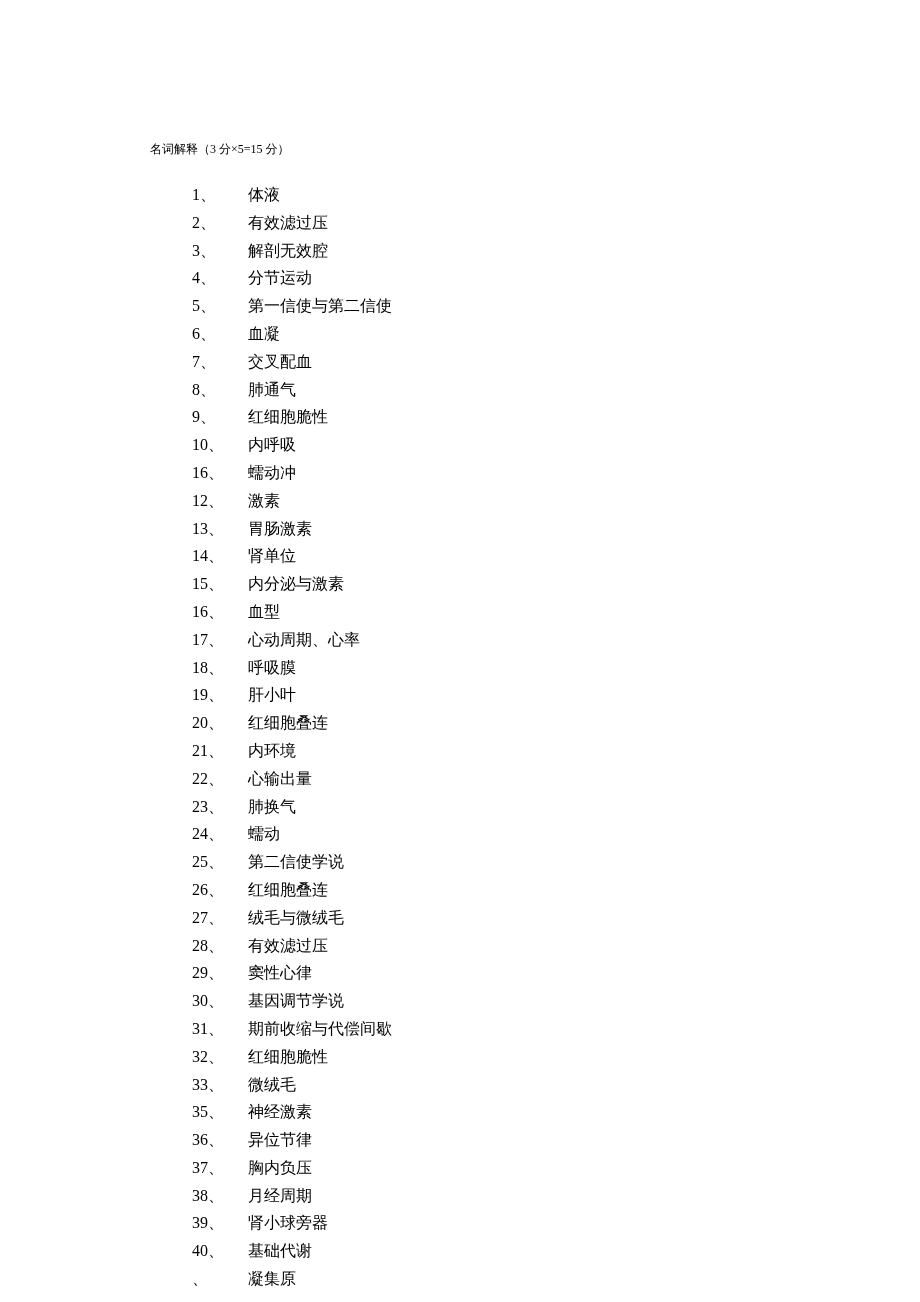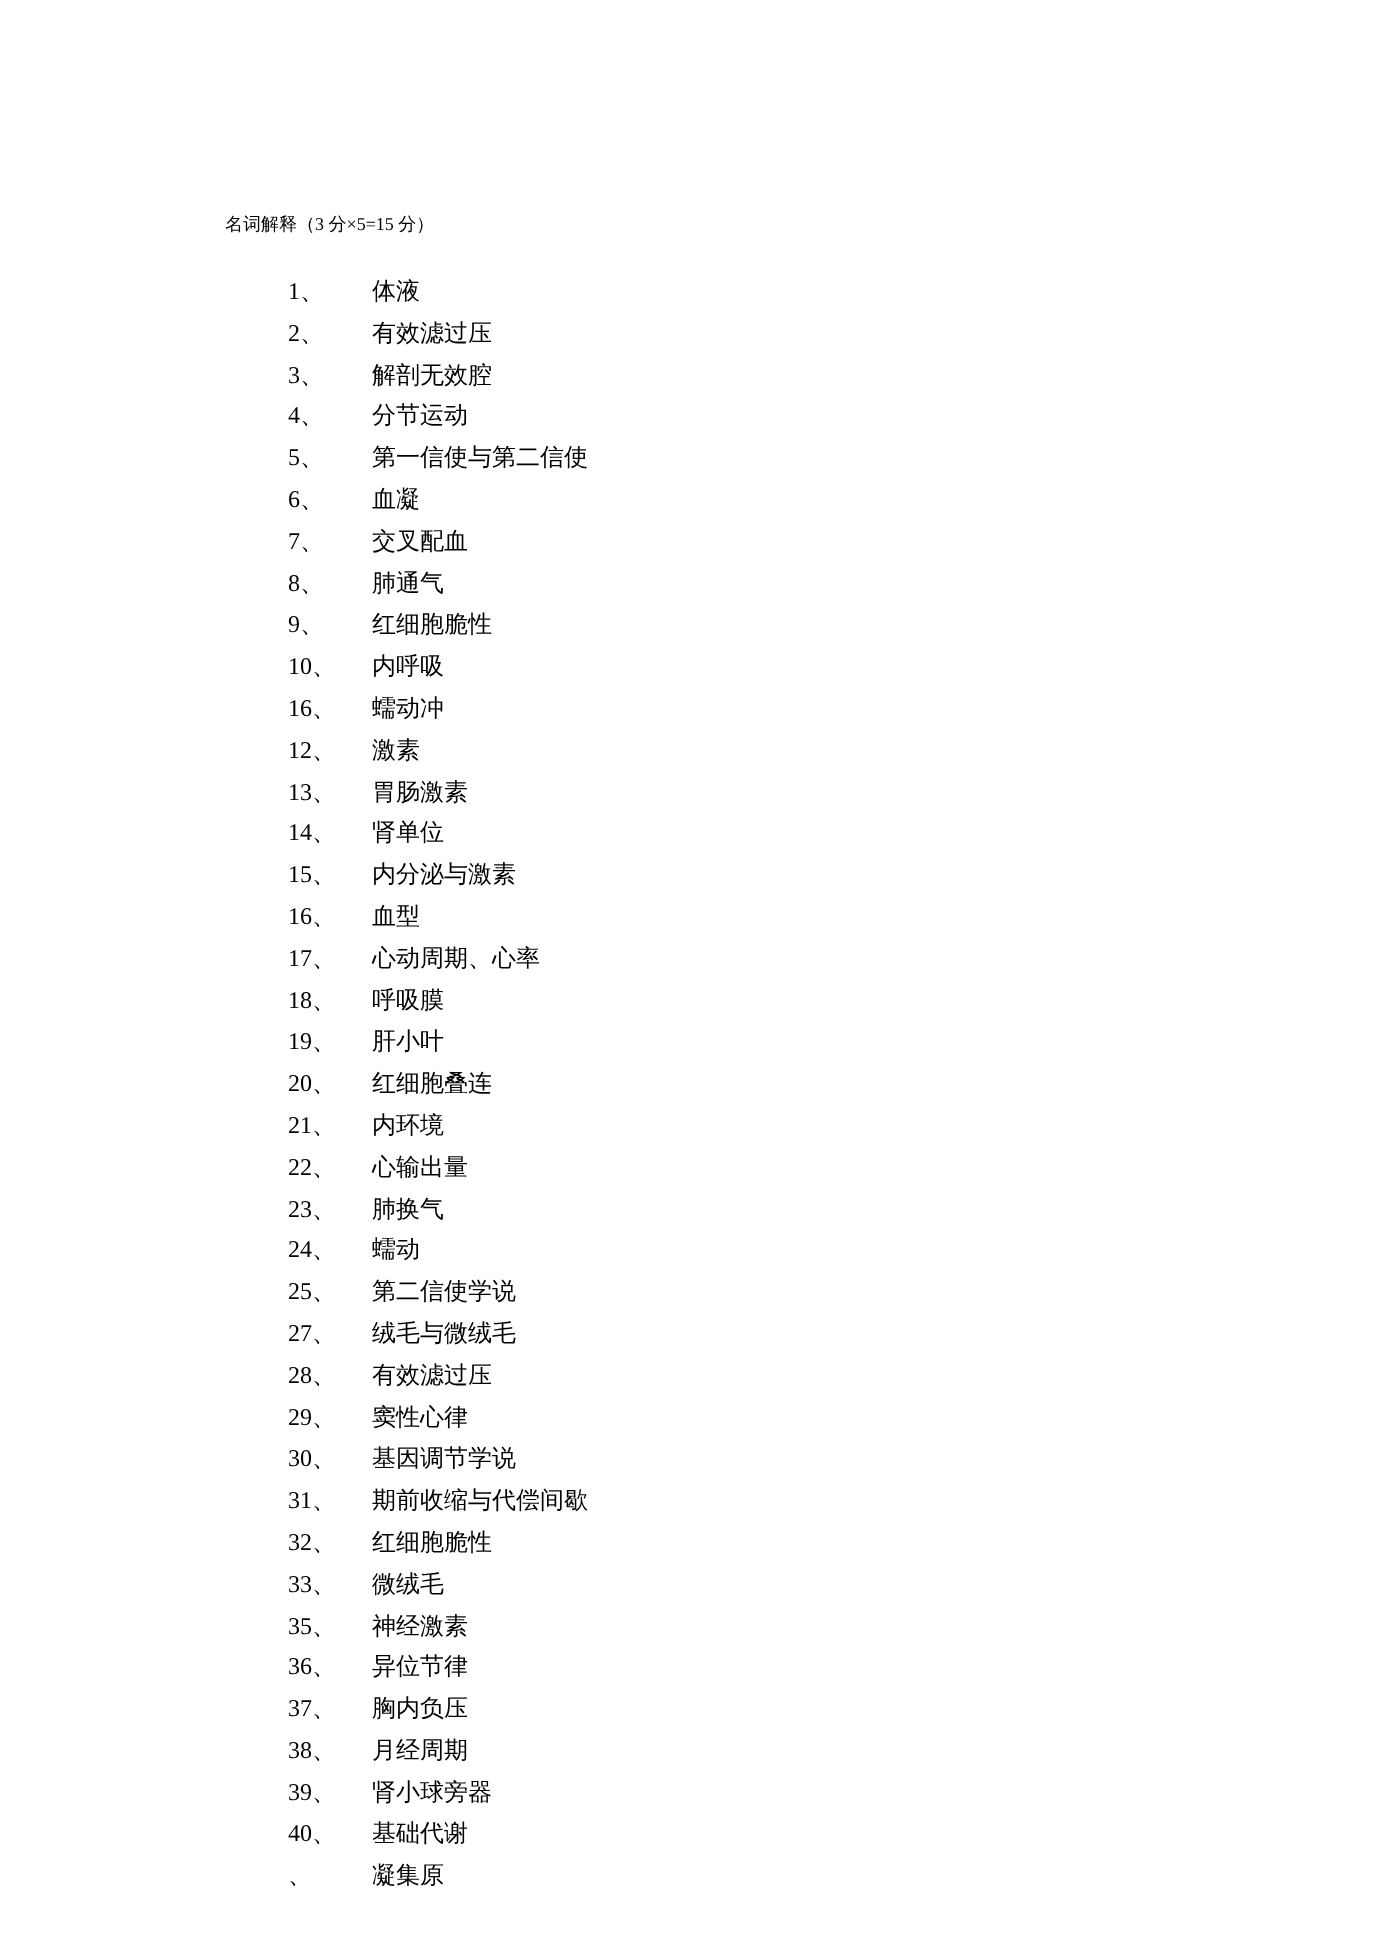--- a/index.html
+++ b/index.html
@@ -143,20 +143,24 @@
     </li>
     <li class="list-item">
       <span class="item-number"><span class="num">24</span>、</span>
       <span class="item-text">蠕动</span>
     </li>
     <li class="list-item">
       <span class="item-number"><span class="num">25</span>、</span>
       <span class="item-text">第二信使学说</span>
     </li>
     <li class="list-item">
+      <span class="item-number"><span class="num">26</span>、</span>
+      <span class="item-text">红细胞叠连</span>
+    </li>
+    <li class="list-item">
       <span class="item-number"><span class="num">27</span>、</span>
       <span class="item-text">绒毛与微绒毛</span>
     </li>
     <li class="list-item">
       <span class="item-number"><span class="num">28</span>、</span>
       <span class="item-text">有效滤过压</span>
     </li>
     <li class="list-item">
       <span class="item-number"><span class="num">29</span>、</span>
       <span class="item-text">窦性心律</span>

